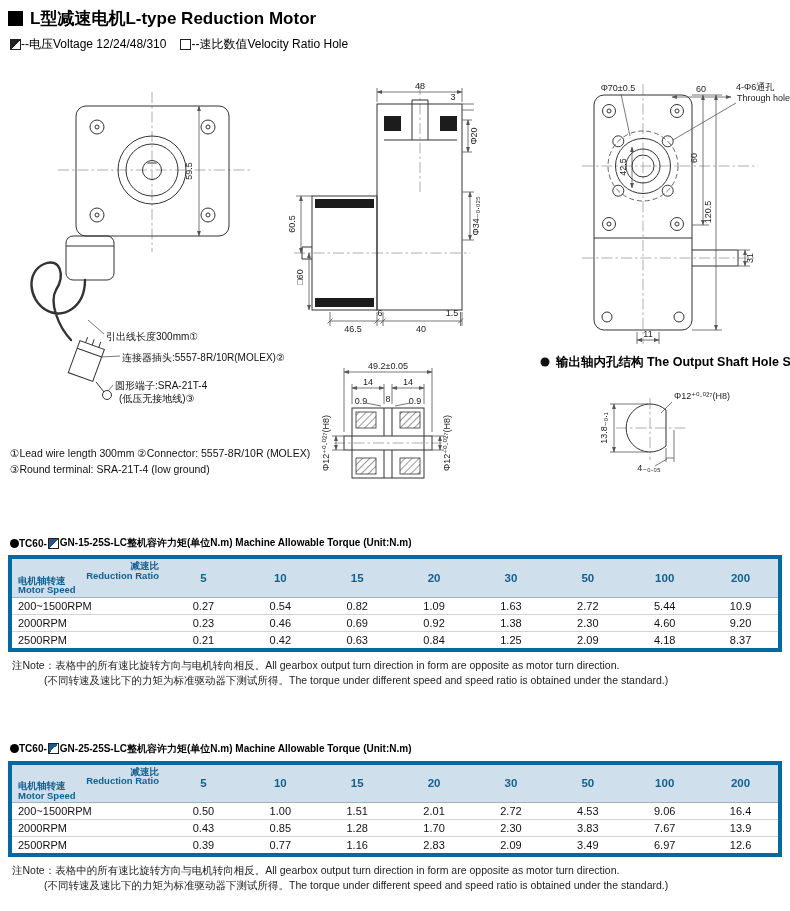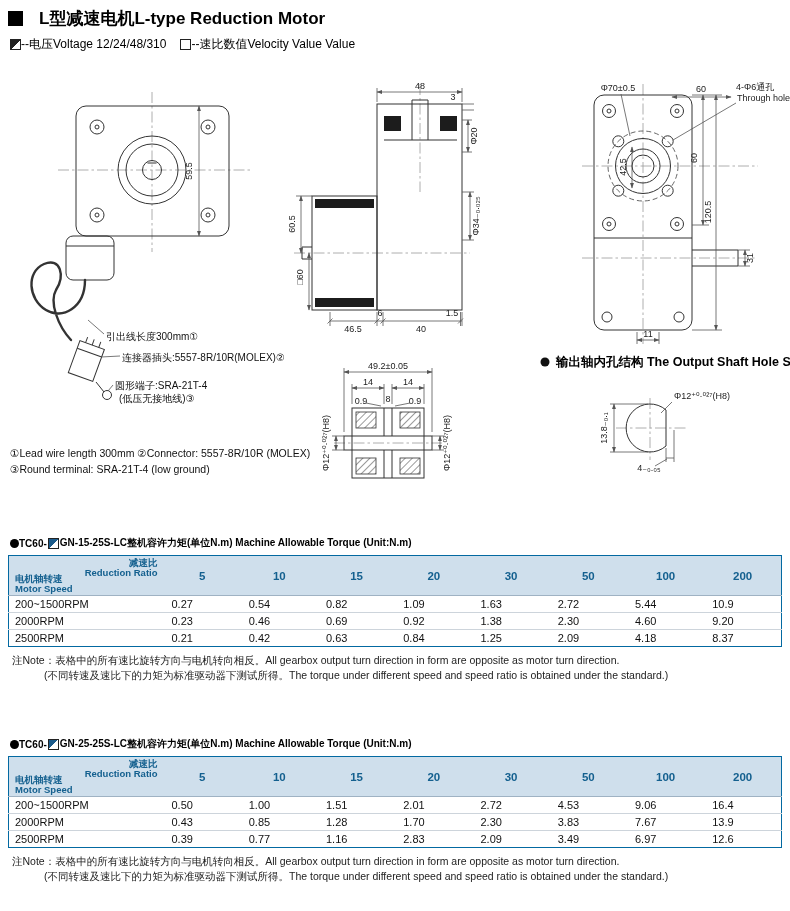--- a/index.html
+++ b/index.html
@@ -1,21 +1,21 @@
 <!DOCTYPE html>
 <html><head>
 <meta charset="utf-8">
 <style>
   * { margin:0; padding:0; box-sizing:border-box; }
   html,body { background:#fff; }
   body { font-family:"Liberation Sans","DejaVu Sans",sans-serif; }
   .page { position:relative; width:790px; height:911px; background:#fff; overflow:hidden; }
 
   header { position:relative; height:58px; }
-  .title-row { position:absolute; top:7px; left:8px; display:flex; align-items:center; gap:16px; }
+  .title-row { position:absolute; top:7px; left:8px; display:flex; align-items:center; gap:7px; }
   .title-sq { width:15px; height:15px; background:#000; display:inline-block; }
   h1 { font-size:17px; font-weight:bold; color:#000; letter-spacing:0; }
   .legend-row { position:absolute; top:36px; left:10px; display:flex; align-items:center; font-size:12px; color:#000; }
   .legend-sq { width:11px; height:11px; border:1.5px solid #222; display:inline-block; flex:0 0 auto; }
   .legend-sq.half { background:linear-gradient(135deg,#222 50%,#fff 50%); }
   .legend-sq.second { margin-left:14px; }
 
   .drawing-area { position:relative; height:472px; }
   svg.dwg { display:block; }
   .ln { fill:none; stroke:#333; stroke-width:1; }
@@ -31,27 +31,27 @@
   .hd { font-size:12.5px; font-weight:bold; fill:#000; }
   .fn { font-size:10.5px; fill:#111; }
 
   .table-block { margin:6px 8px 0; }
   .table-block.second { margin-top:54px; }
   .tbl-title { display:flex; align-items:center; font-size:10px; font-weight:bold; color:#000; margin:0 0 5px 2px; }
   .ttxt { display:flex; align-items:center; }
   .bullet { width:9px; height:9px; border-radius:50%; background:#000; flex:0 0 auto; }
   .sq-icon { width:11px; height:11px; border:1.5px solid #222; background:linear-gradient(135deg,#1c5c8c 50%,#fff 50%); display:inline-block; margin:0 1px; flex:0 0 auto; }
 
-  table.tq { border-collapse:collapse; width:774px; table-layout:fixed; font-size:11px; border:1px solid #0369a1; }
+  table.tq { border-collapse:collapse; width:774px; table-layout:fixed; font-size:11px; border:4px solid #0369a1; }
   table.tq col.c0 { width:155px; }
   table.tq thead th { background:#cfdfec; color:#14608f; font-weight:bold; height:40px; padding:0; border-bottom:1px solid #9fb2c3; }
   table.tq thead th.ratio { font-size:11.5px; text-align:center; vertical-align:middle; }
   table.tq tbody td { height:16px; line-height:16px; padding:0 8px; border-bottom:1px solid #cdd4db; color:#111; }
   table.tq tbody tr:last-child td { border-bottom:none; }
-  table.tq td.val { text-align:left;margin-top:28px; }
+  table.tq td.val { text-align:center;margin-top:28px; }
   table.tq td.speed { text-align:left; padding-left:6px; }
   th.corner { position:relative;
     background-image:linear-gradient(to bottom right, transparent 49.4%, #93a9bd 49.4%, #93a9bd 50.6%, transparent 50.6%); }
   th.corner .ct { position:absolute; top:2px; right:6px; text-align:right; font-size:9.5px; line-height:9.5px; font-weight:bold; }
   th.corner .cb { position:absolute; bottom:2px; left:6px; text-align:left; font-size:9.5px; line-height:9.5px; font-weight:bold; }
   .notes { font-size:10.5px; color:#222; margin:6px 0 0 4px; line-height:15px; }
   .notes .n2 { margin-left:32px; }
 </style>
 </head>
 <body>
@@ -60,21 +60,21 @@
 
   <header>
     <div class="title-row">
       <span class="title-sq"></span>
       <h1>L型减速电机L-type Reduction Motor</h1>
     </div>
     <div class="legend-row">
       <span class="legend-sq half"></span>
       <span>--电压Voltage 12/24/48/310</span>
       <span class="legend-sq second"></span>
-      <span>--速比数值Velocity Value Value</span>
+      <span>--速比数值Velocity Ratio Hole</span>
     </div>
   </header>
 
   <div class="drawing-area">
     <svg class="dwg" width="790" height="472" viewBox="0 58 790 472">
       <defs>
         <marker id="a1" viewBox="0 0 10 10" refX="9" refY="5" markerWidth="7" markerHeight="7" orient="auto-start-reverse">
           <path d="M0,1.5 L10,5 L0,8.5 Z" fill="#555"></path>
         </marker>
         <pattern id="hatch" width="5" height="5" patternUnits="userSpaceOnUse" patternTransform="rotate(45)">

